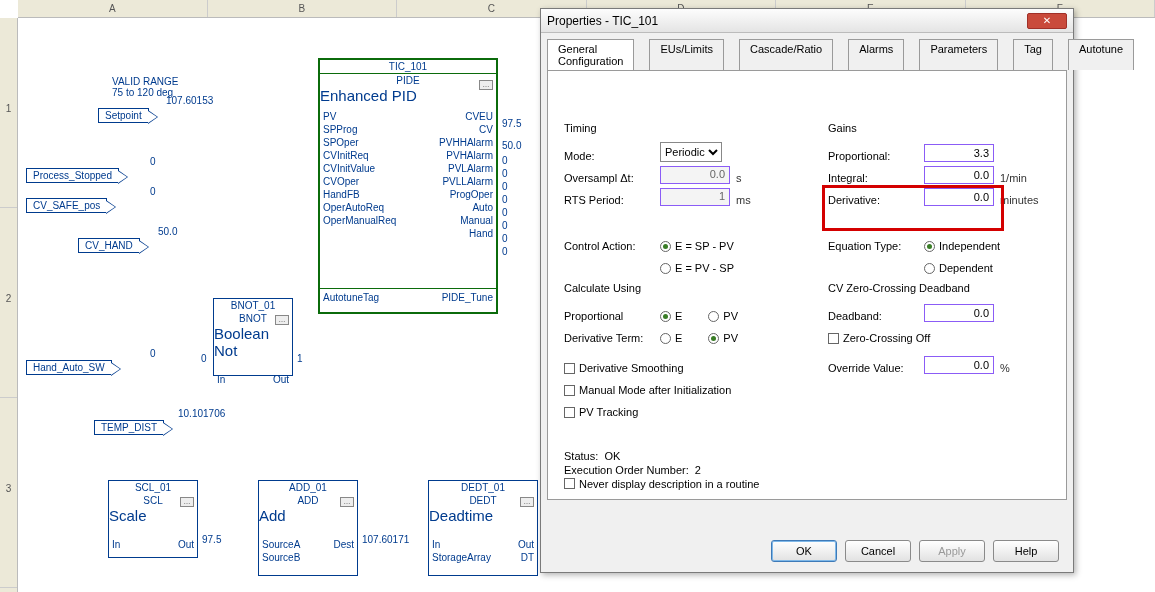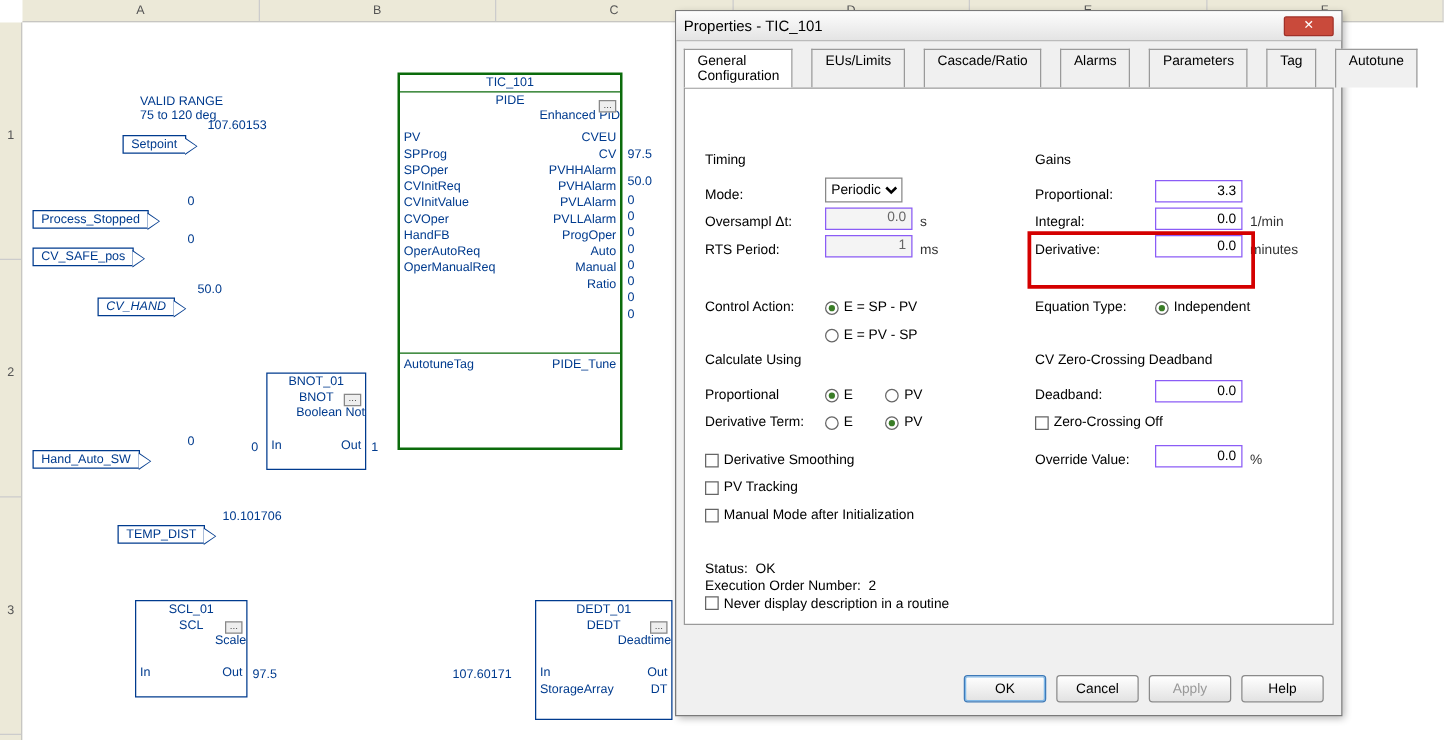--- a/index.html
+++ b/index.html
@@ -10,21 +10,21 @@
 .ruler-top div { flex:1; text-align:center; border-right:1px solid #ccc; font-size:10px; color:#555; line-height:18px; }
 .ruler-left { position:absolute; top:18px; left:0; width:18px; bottom:0; background:#ece9d8; border-right:1px solid #bbb; }
 .ruler-left div { height:190px; text-align:center; border-bottom:1px solid #ccc; font-size:10px; color:#555; writing-mode:horizontal-tb; padding-top:85px; }
 
 .canvas { position:absolute; top:18px; left:18px; right:0; bottom:0; background:#fff; }
 
 
 .blk { position:absolute; border:1px solid #003b8e; background:#fff; font-size:10px; }
 .blk .title { text-align:center; color:#003b8e; padding:1px 2px; }
 .blk .row { display:flex; justify-content:space-between; padding:0 3px; color:#003b8e; line-height:13px; }
-.blk .sub { text-align:right; color:#003b8e; font-size:10px; }
+.blk .sub { text-align:left; color:#003b8e; font-size:15px; }
 .ellips { position:absolute; right:3px; top:3px; width:14px; height:10px; border:1px solid #888; background:#eee; font-size:7px; text-align:center; line-height:8px; color:#333; }
 .tagbox { position:absolute; border:1px solid #003b8e; background:#fff; padding:1px 6px; font-size:10px; color:#003b8e; }
 .tagbox.arrow::after { content:""; position:absolute; right:-9px; top:2px; border-left:9px solid #fff; border-top:6px solid transparent; border-bottom:6px solid transparent; }
 .tagbox.arrow::before { content:""; position:absolute; right:-10px; top:1px; border-left:10px solid #003b8e; border-top:7px solid transparent; border-bottom:7px solid transparent; }
 .note { position:absolute; font-size:10px; color:#003b8e; }
 
 
 .dlg { position:absolute; top:8px; left:540px; width:534px; height:565px; background:#f0f0f0; border:1px solid #7a7a7a; box-shadow:2px 2px 6px rgba(0,0,0,.3); }
 .dlg-titlebar { height:24px; background:linear-gradient(#fdfdfd,#e4e4e4); border-bottom:1px solid #bbb; display:flex; align-items:center; padding:0 6px; font-size:12px; }
 .dlg-titlebar .spacer { flex:1; }
@@ -84,30 +84,30 @@
 
   <div class="tagbox arrow" style="left:80px; top:90px;"><span>Setpoint</span></div>
   <div class="note" style="left:148px; top:77px;">107.60153</div>
 
   <div class="tagbox arrow" style="left:8px; top:150px;"><span>Process_Stopped</span></div>
   <div class="note" style="left:132px; top:138px;">0</div>
 
   <div class="tagbox arrow" style="left:8px; top:180px;"><span>CV_SAFE_pos</span></div>
   <div class="note" style="left:132px; top:168px;">0</div>
 
-  <div class="tagbox arrow" style="left:60px; top:220px;font-style:italic;"><span>CV_HAND</span></div>
+  <div class="tagbox arrow" style="left:60px; top:220px;"><span>CV_HAND</span></div>
   <div class="note" style="left:140px; top:208px;">50.0</div>
 
   <div class="tagbox arrow" style="left:8px; top:342px;"><span>Hand_Auto_SW</span></div>
   <div class="note" style="left:132px; top:330px;">0</div>
 
   <div class="tagbox arrow" style="left:76px; top:402px;"><span>TEMP_DIST</span></div>
   <div class="note" style="left:160px; top:390px;">10.101706</div>
 
-  <div class="blk" style="left:300px; top:40px; width:180px; height:302px; border:2px solid #0b6b0b;">
+  <div class="blk" style="left:300px; top:40px; width:180px; height:256px; border:2px solid #0b6b0b;">
     <div class="title" style="border-bottom:1px solid #0b6b0b;">TIC_101</div>
     <div class="title">PIDE</div>
     <div class="ellips" style="top:20px;">…</div>
     <div class="sub" style="margin-bottom:6px;">Enhanced PID</div>
     <div class="row">
         <span>PV</span>
         <span>CVEU</span>
       </div>
     <div class="row">
         <span>SPProg</span>
@@ -136,21 +136,21 @@
     <div class="row">
         <span>OperAutoReq</span>
         <span>Auto</span>
       </div>
     <div class="row">
         <span>OperManualReq</span>
         <span>Manual</span>
       </div>
     <div class="row">
         <span></span>
-        <span>Ratio</span>
+        <span>Hand</span>
       </div>
     <div style="height:48px;"></div>
     <div class="row" style="border-top:1px solid #0b6b0b; padding-top:2px;">
         <span>AutotuneTag</span>
         <span>PIDE_Tune</span>
       </div>
   </div>
   <div class="note" style="left:484px; top:100px;">97.5</div>
   <div class="note" style="left:484px; top:122px;">50.0</div>
   <div class="note" style="left:484px; top:136px; line-height:13px;">
@@ -184,20 +184,35 @@
     <div class="ellips" style="top:16px;">…</div>
     <div class="sub">Scale</div>
     <div style="height:14px;"></div>
     <div class="row">
         <span>In</span>
         <span>Out</span>
       </div>
   </div>
   <div class="note" style="left:184px; top:516px;">97.5</div>
 
+  <div class="blk" style="left:240px; top:462px; width:100px; height:96px;">
+    <div class="title">ADD_01</div>
+    <div class="title">ADD</div>
+    <div class="ellips" style="top:16px;">…</div>
+    <div class="sub">Add</div>
+    <div style="height:14px;"></div>
+    <div class="row">
+        <span>SourceA</span>
+        <span>Dest</span>
+      </div>
+    <div class="row">
+        <span>SourceB</span>
+        <span></span>
+      </div>
+  </div>
   <div class="note" style="left:344px; top:516px;">107.60171</div>
 
   <div class="blk" style="left:410px; top:462px; width:110px; height:96px;">
     <div class="title">DEDT_01</div>
     <div class="title">DEDT</div>
     <div class="ellips" style="top:16px;">…</div>
     <div class="sub">Deadtime</div>
     <div style="height:14px;"></div>
     <div class="row">
         <span>In</span>
@@ -295,27 +310,27 @@
     <div class="grp" style="left:16px; top:240px;">
       <div class="frow">
           <span class="check">
             <span class="box"></span>
             <span>Derivative Smoothing</span>
           </span>
         </div>
       <div class="frow">
           <span class="check">
             <span class="box"></span>
-            <span>PV Tracking</span>
+            <span>Manual Mode after Initialization</span>
           </span>
         </div>
       <div class="frow">
           <span class="check">
             <span class="box"></span>
-            <span>Manual Mode after Initialization</span>
+            <span>PV Tracking</span>
           </span>
         </div>
     </div>
 
     <div class="grp" style="left:280px; top:10px; width:290px;">
       <h4>Gains</h4>
       <div class="frow">
           <label>Proportional:</label>
         <input class="val" value="3.3" style="">
           <span class="unit"></span>
@@ -331,20 +346,27 @@
         <span class="unit">minutes</span>
         </div>
     </div>
 
     <div class="grp" style="left:280px; top:118px; width:290px;">
       <div class="frow">
           <label>Equation Type:</label>
         <span class="radio sel">
             <span class="dot"></span>
             <span>Independent</span>
+          </span>
+        </div>
+      <div class="frow">
+          <label></label>
+        <span class="radio">
+            <span class="dot"></span>
+            <span>Dependent</span>
           </span>
         </div>
     </div>
     <div class="hl-box" style="left:274px; top:114px; width:182px; height:46px;"></div>
 
     <div class="grp" style="left:280px; top:170px; width:290px;">
       <h4>CV Zero-Crossing Deadband</h4>
       <div class="frow">
           <label>Deadband:</label>
         <input class="val" value="0.0" style="">

